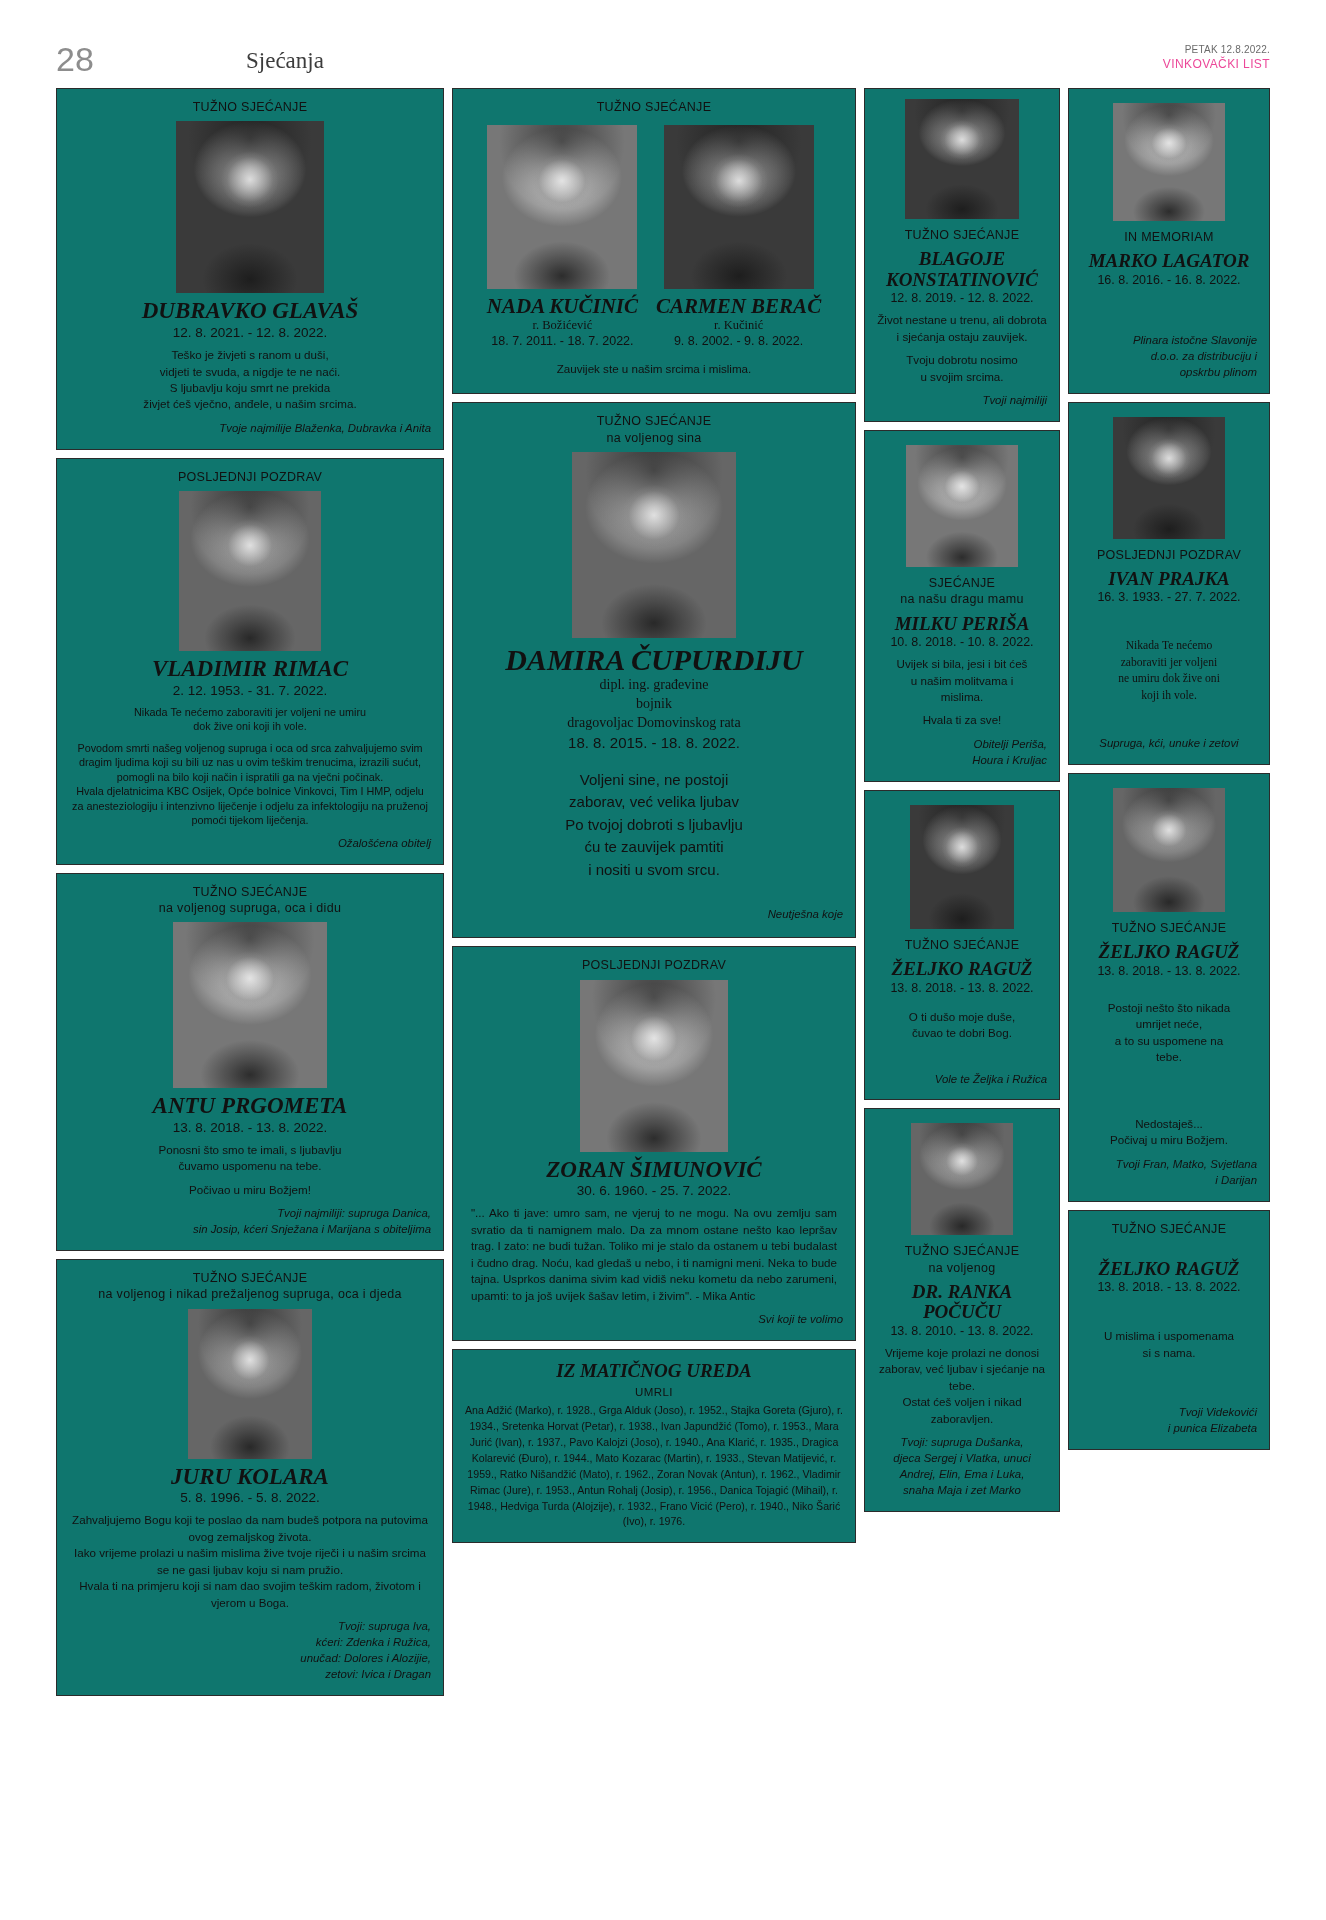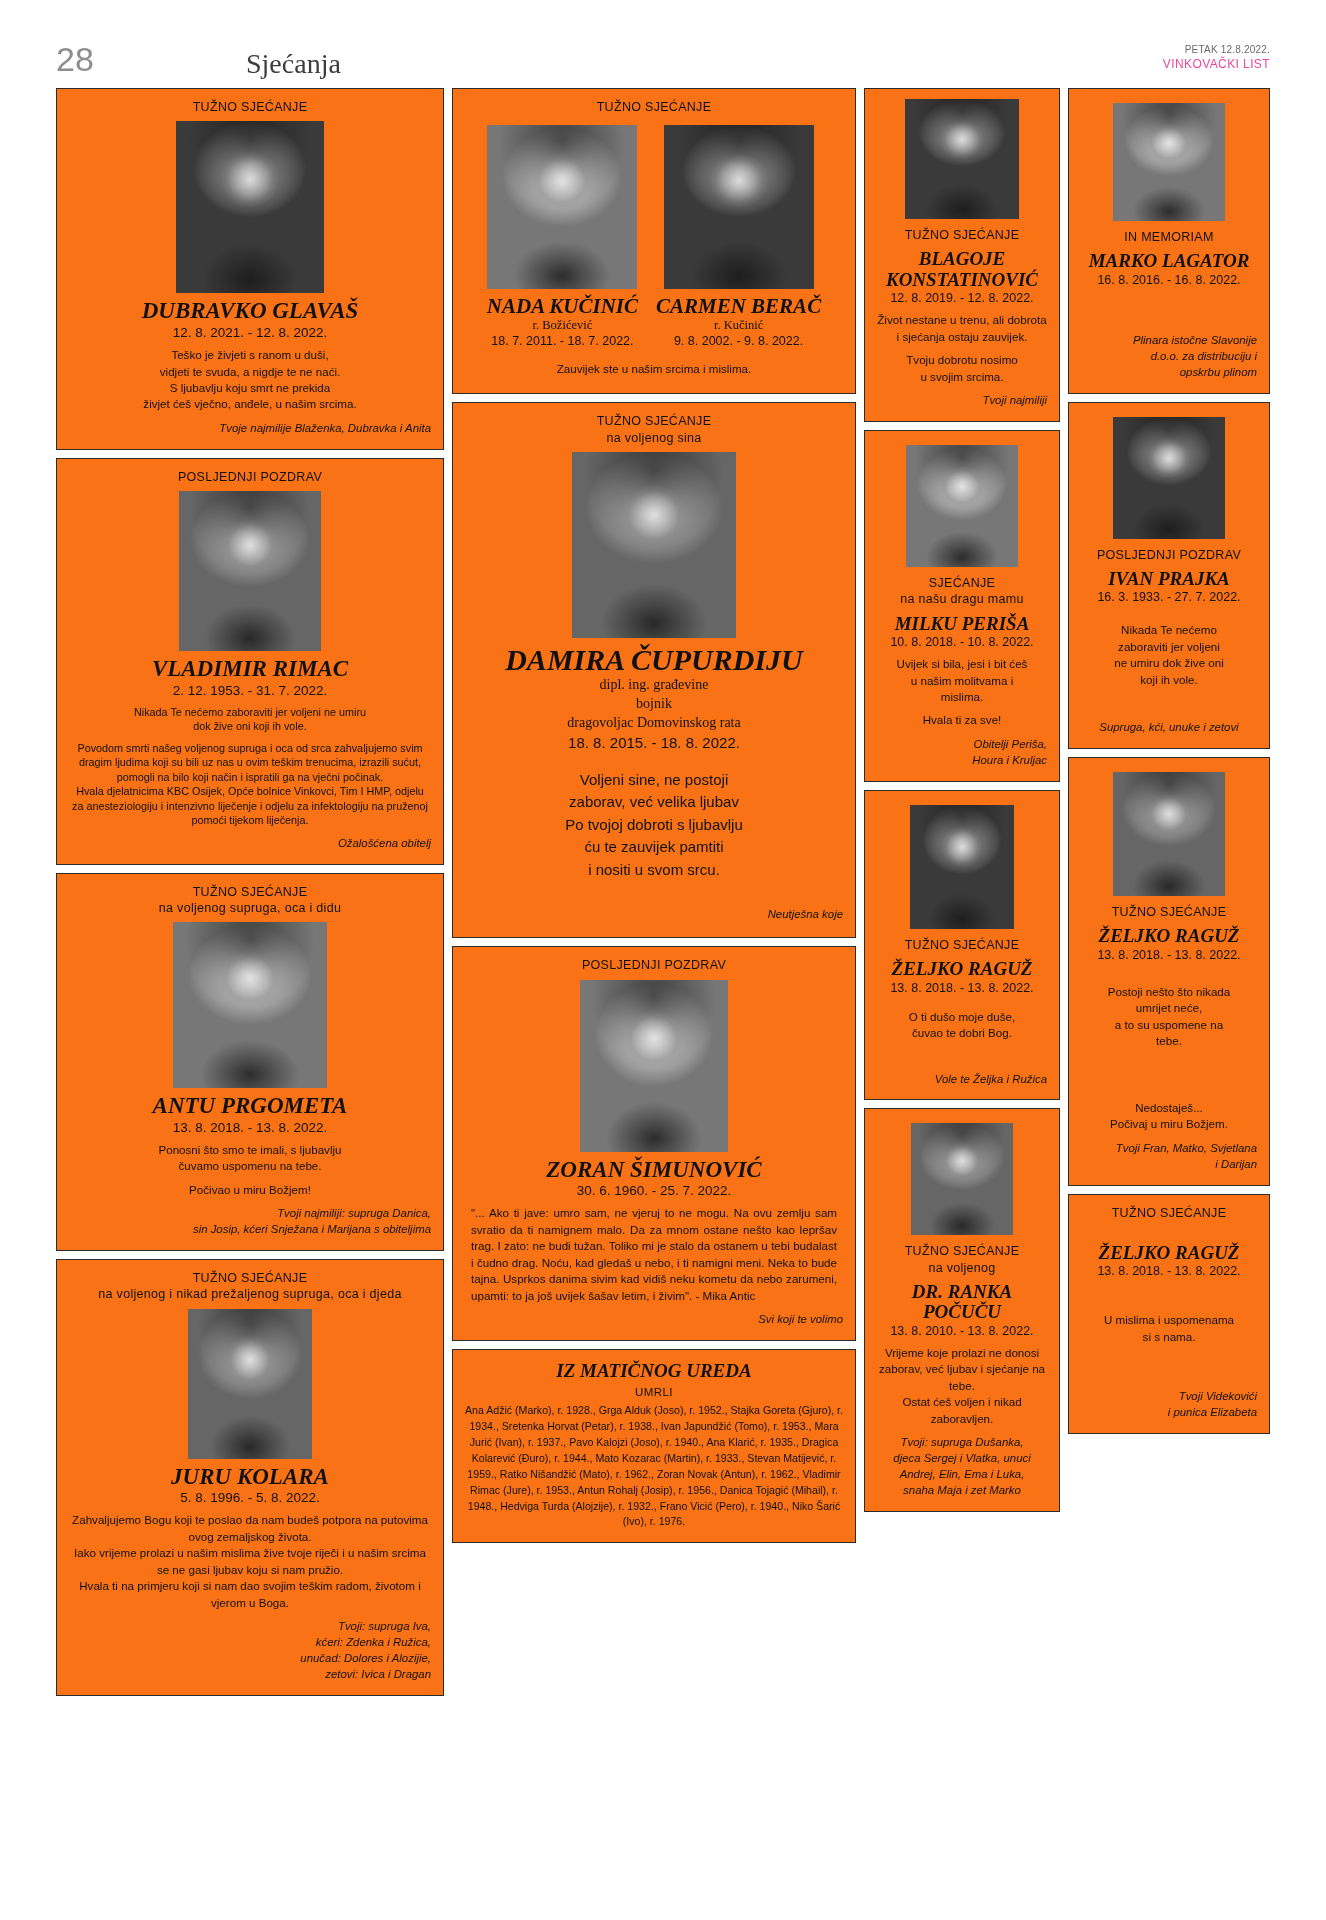--- a/index.html
+++ b/index.html
@@ -28,21 +28,21 @@
     position: absolute;
     left: 0; top: 0;
     font-size: 34px;
     color: #8d8d8d;
     font-family: "Liberation Sans", sans-serif;
     letter-spacing: 0px;
   }
   .section-title {
     position: absolute;
     left: 190px; top: 8px;
-    font-size: 28px;
+    font-size: 23px;
     color: #3c3c3c;
     font-family: "Liberation Serif", serif;
   }
   .masthead-right {
     position: absolute;
     right: 0; top: 4px;
     text-align: right;
     line-height: 1.25;
   }
   .masthead-right .date {
@@ -62,21 +62,21 @@
     height: 1790px;
   }
   .col { position: absolute; top: 0; }
   .c1 { left: 0;    width: 388px; }
   .c2 { left: 396px; width: 404px; }
   .c3 { left: 808px; width: 196px; }
   .c4 { left: 1012px; width: 202px; }
 
   .card {
     border: 1px solid #2b2b2b;
-    background: #f97316;
+    background: #0f766e;
     padding: 10px 12px 12px 12px;
     margin-bottom: 8px;
     text-align: center;
     overflow: hidden;
   }
   .kicker {
     font-size: 12.5px;
     letter-spacing: .3px;
     margin-bottom: 6px;
     line-height: 1.3;
@@ -369,21 +369,21 @@
         <div class="sig" style="margin-top: 46px; white-space: pre-line;">Plinara istočne Slavonije
 d.o.o. za distribuciju i
 opskrbu plinom</div>
       </div>
 
       <div class="card">
         <div class="photo dark" style="width:112px;height:122px;"></div>
         <div class="kicker" style="margin-top:8px;">POSLJEDNJI POZDRAV</div>
         <div class="name sml">IVAN PRAJKA</div>
         <div class="dates sm">16. 3. 1933. - 27. 7. 2022.</div>
-        <div class="body" style="margin-top: 18px; white-space: pre-line;">Nikada Te nećemo
+        <div class="body" style="margin-top: 34px; white-space: pre-line; font-family: Liberation Serif, serif;">Nikada Te nećemo
 zaboraviti jer voljeni
 ne umiru dok žive oni
 koji ih vole.</div>
         <div class="sig center" style="margin-top:32px;">Supruga, kći, unuke i zetovi</div>
       </div>
 
       <div class="card">
         <div class="photo" style="width:112px;height:124px;"></div>
         <div class="kicker" style="margin-top:8px;">TUŽNO SJEĆANJE</div>
         <div class="name sml">ŽELJKO RAGUŽ</div>

